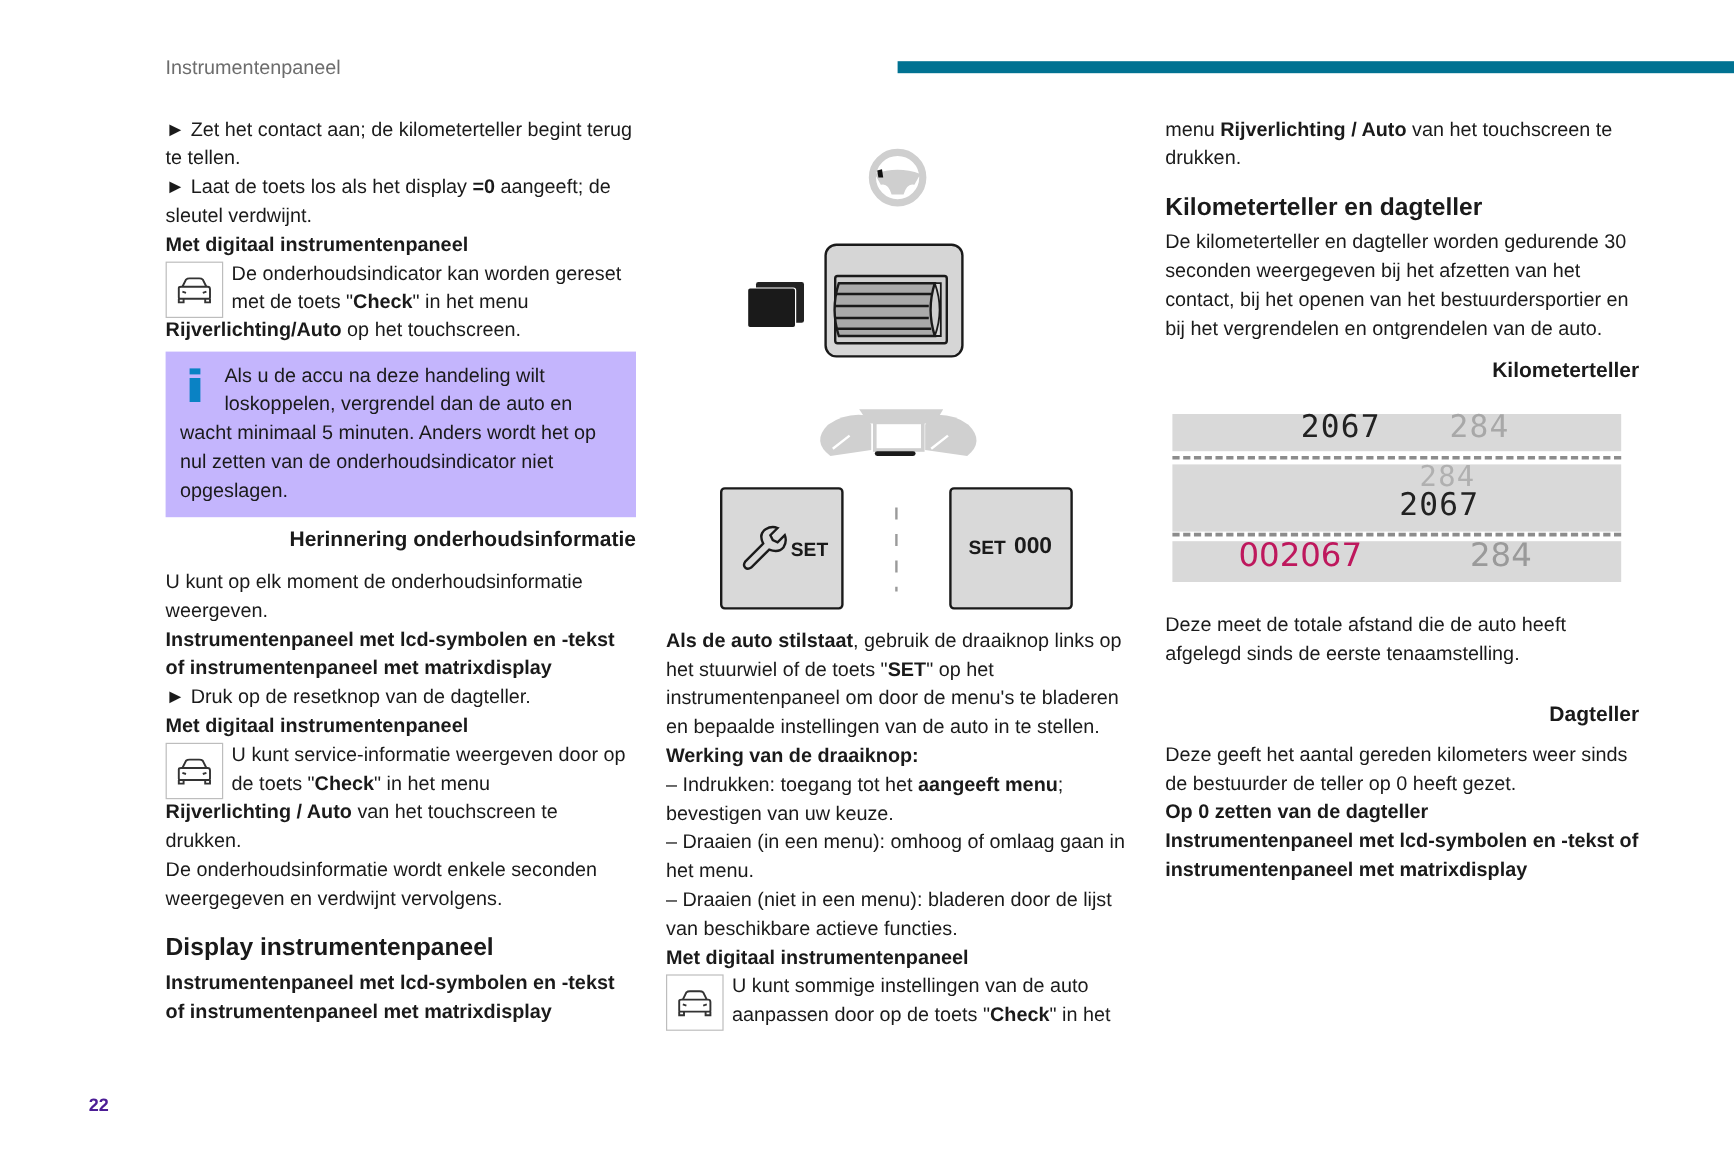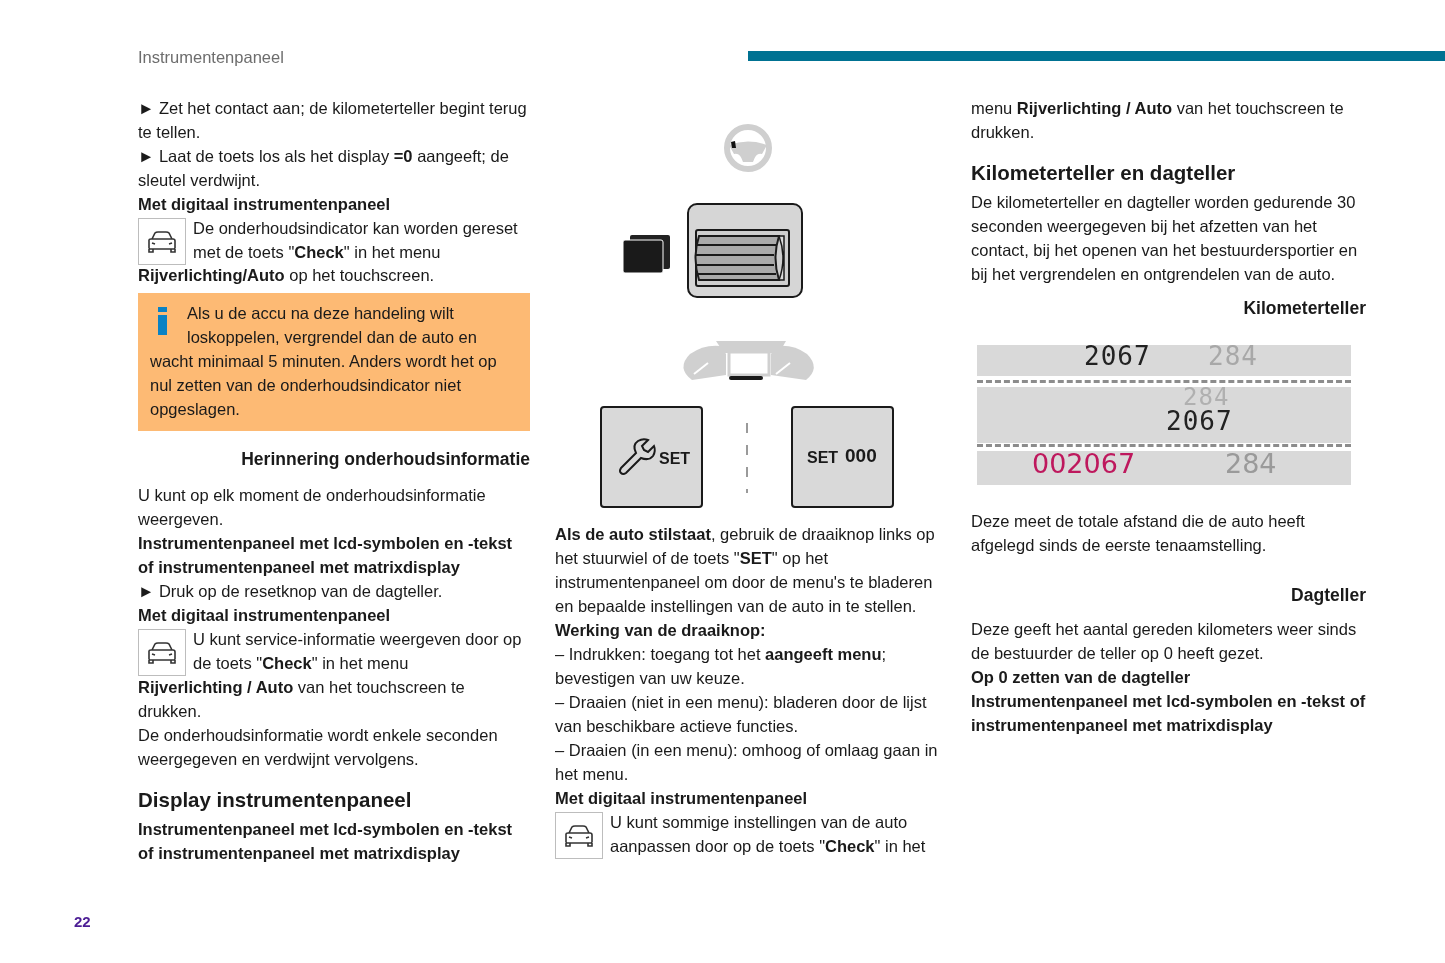--- a/index.html
+++ b/index.html
@@ -12,21 +12,21 @@
   .col1 { left: 138px; width: 392px; }
   .col2 { left: 555px; width: 390px; }
   .col3 { left: 971px; width: 395px; }
   p { margin: 0; }
   b { font-weight: bold; }
   .bold { font-weight: bold; }
   .h2 { font-weight: bold; font-size: 20.5px; line-height: 26px; }
   .h3 { font-weight: bold; font-size: 17.5px; text-align: right; }
   .iconrow { position: relative; padding-left: 55px; min-height: 48px; }
   .caricon { position: absolute; left: 0; top: 2px; width: 48px; height: 47px; border: 1px solid #bdbdbd; background: #fff; display: flex; align-items: center; justify-content: center; }
-  .infobox { background: #fdba74; padding: 8px 12px 10px 12px; margin-top: 6px; position: relative; }
+  .infobox { background: #c4b5fd; padding: 8px 12px 10px 12px; margin-top: 6px; position: relative; }
   .infobox .iicon { position: absolute; left: 20px; top: 14px; width: 9px; height: 28px; }
   .infobox .iicon .dot { position: absolute; top: 0; left: 0; width: 9px; height: 5px; background: #0a82c4; }
   .infobox .iicon .stem { position: absolute; top: 8px; left: 0; width: 9px; height: 20px; background: #0a82c4; }
   .indent { padding-left: 37px; }
   .figure { position: absolute; left: 596px; top: 118px; width: 305px; height: 395px; }
   .odo { position: absolute; left: 977px; top: 345px; width: 375px; height: 132px; }
   .odo .band { position: absolute; left: 0; width: 374px; background: #d9d9d9; }
   .odo .dash { position: absolute; left: 0; width: 374px; height: 0; border-top: 3px dashed #8c8c8c; }
   .seg { font-family: "DejaVu Sans Mono", monospace; letter-spacing: 1px; position: absolute; }
 </style>
@@ -52,21 +52,21 @@
 
   <div class="infobox">
     <div class="iicon">
         <div class="dot"></div>
         <div class="stem"></div>
       </div>
     <p class="indent">Als u de accu na deze handeling wilt loskoppelen, vergrendel dan de auto en</p>
     <p>wacht minimaal 5 minuten. Anders wordt het op nul zetten van de onderhoudsindicator niet opgeslagen.</p>
   </div>
 
-  <p class="h3" style="margin-top:16px">Herinnering onderhoudsinformatie</p>
+  <p class="h3" style="margin-top:6px">Herinnering onderhoudsinformatie</p>
   <p style="margin-top:12px">U kunt op elk moment de onderhoudsinformatie weergeven.</p>
   <p class="bold">Instrumentenpaneel met lcd-symbolen en -tekst of instrumentenpaneel met matrixdisplay</p>
   <p><span>► </span><span>Druk op de resetknop van de dagteller.</span></p>
   <p class="bold">Met digitaal instrumentenpaneel</p>
   <div class="iconrow">
     <div class="caricon">
       <svg width="32" height="24" viewBox="0 0 32 24">
           <path d="M6 9 L9 3 Q10 2 12 2 L20 2 Q22 2 23 3 L26 9 M3 10 Q3 9 5 9 L27 9 Q29 9 29 11 L29 18 Q29 19 27 19 L5 19 Q3 19 3 18 Z M3 19 L3 22 L7 22 L7 19 M25 19 L25 22 L29 22 L29 19 M6 13 L9 14 M26 13 L23 14" fill="none" stroke="#333" stroke-width="1.6"></path>
         </svg>
     </div>
@@ -124,22 +124,22 @@
   </svg>
   <span style="position:absolute;left:63px;top:329px;font-weight:bold;font-size:16px;">SET</span>
   <span style="position:absolute;left:211px;top:328px;font-weight:bold;font-size:16px;">SET</span>
   <span style="position:absolute;left:249px;top:326px;font-weight:bold;font-size:19px;">000</span>
 </div>
 
 <div class="col col2" style="top:522px">
   <p><b>Als de auto stilstaat</b><span>, gebruik de draaiknop links op het stuurwiel of de toets "</span><b>SET</b><span>" op het instrumentenpaneel om door de menu's te bladeren en bepaalde instellingen van de auto in te stellen.</span></p>
   <p class="bold">Werking van de draaiknop:</p>
   <p><span>–  Indrukken: toegang tot het </span><b>aangeeft menu</b><span>; bevestigen van uw keuze.</span></p>
+  <p>–  Draaien (in een menu): omhoog of omlaag gaan in het menu.</p>
   <p>–  Draaien (niet in een menu): bladeren door de lijst van beschikbare actieve functies.</p>
-  <p>–  Draaien (in een menu): omhoog of omlaag gaan in het menu.</p>
   <p class="bold">Met digitaal instrumentenpaneel</p>
   <div class="iconrow">
     <div class="caricon">
       <svg width="32" height="24" viewBox="0 0 32 24">
           <path d="M6 9 L9 3 Q10 2 12 2 L20 2 Q22 2 23 3 L26 9 M3 10 Q3 9 5 9 L27 9 Q29 9 29 11 L29 18 Q29 19 27 19 L5 19 Q3 19 3 18 Z M3 19 L3 22 L7 22 L7 19 M25 19 L25 22 L29 22 L29 19 M6 13 L9 14 M26 13 L23 14" fill="none" stroke="#333" stroke-width="1.6"></path>
         </svg>
     </div>
     <span>U kunt sommige instellingen van de auto aanpassen door op de toets "</span><b>Check</b><span>" in het</span>
   </div>
 </div>

